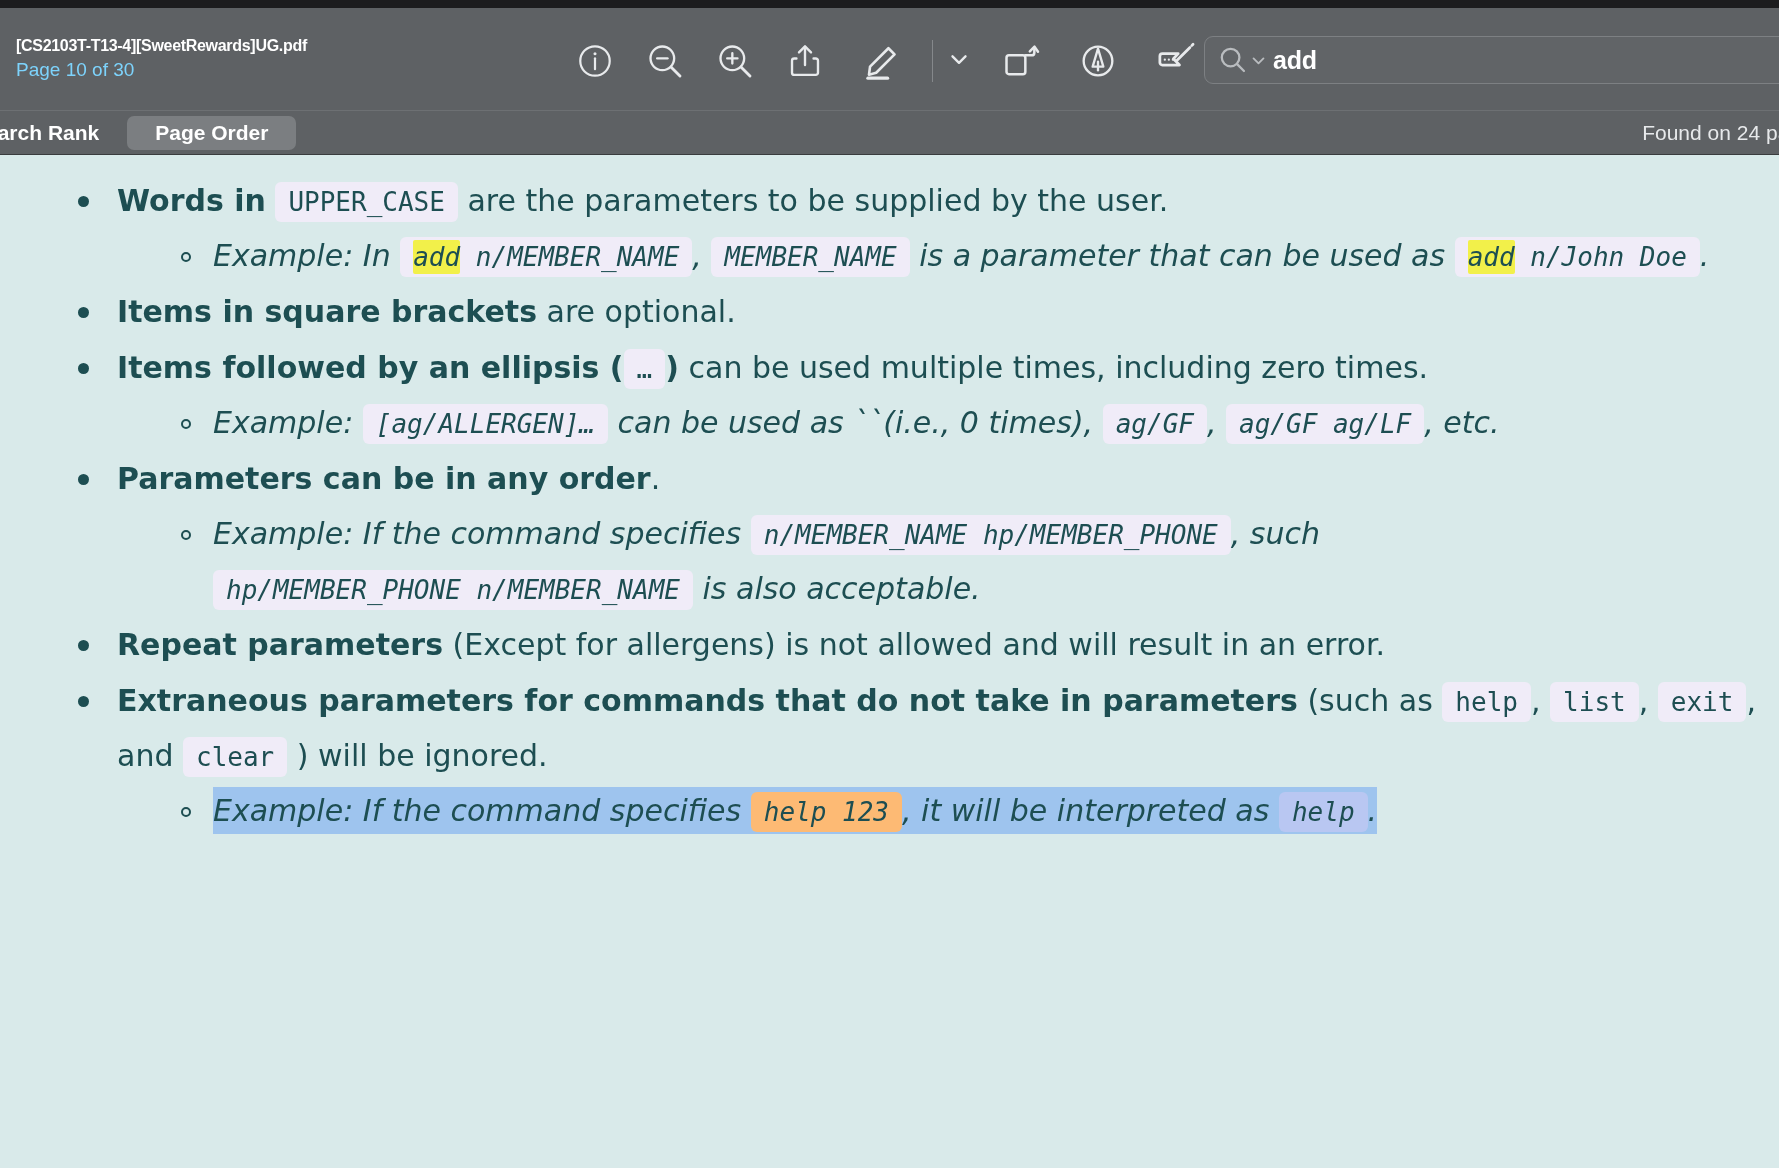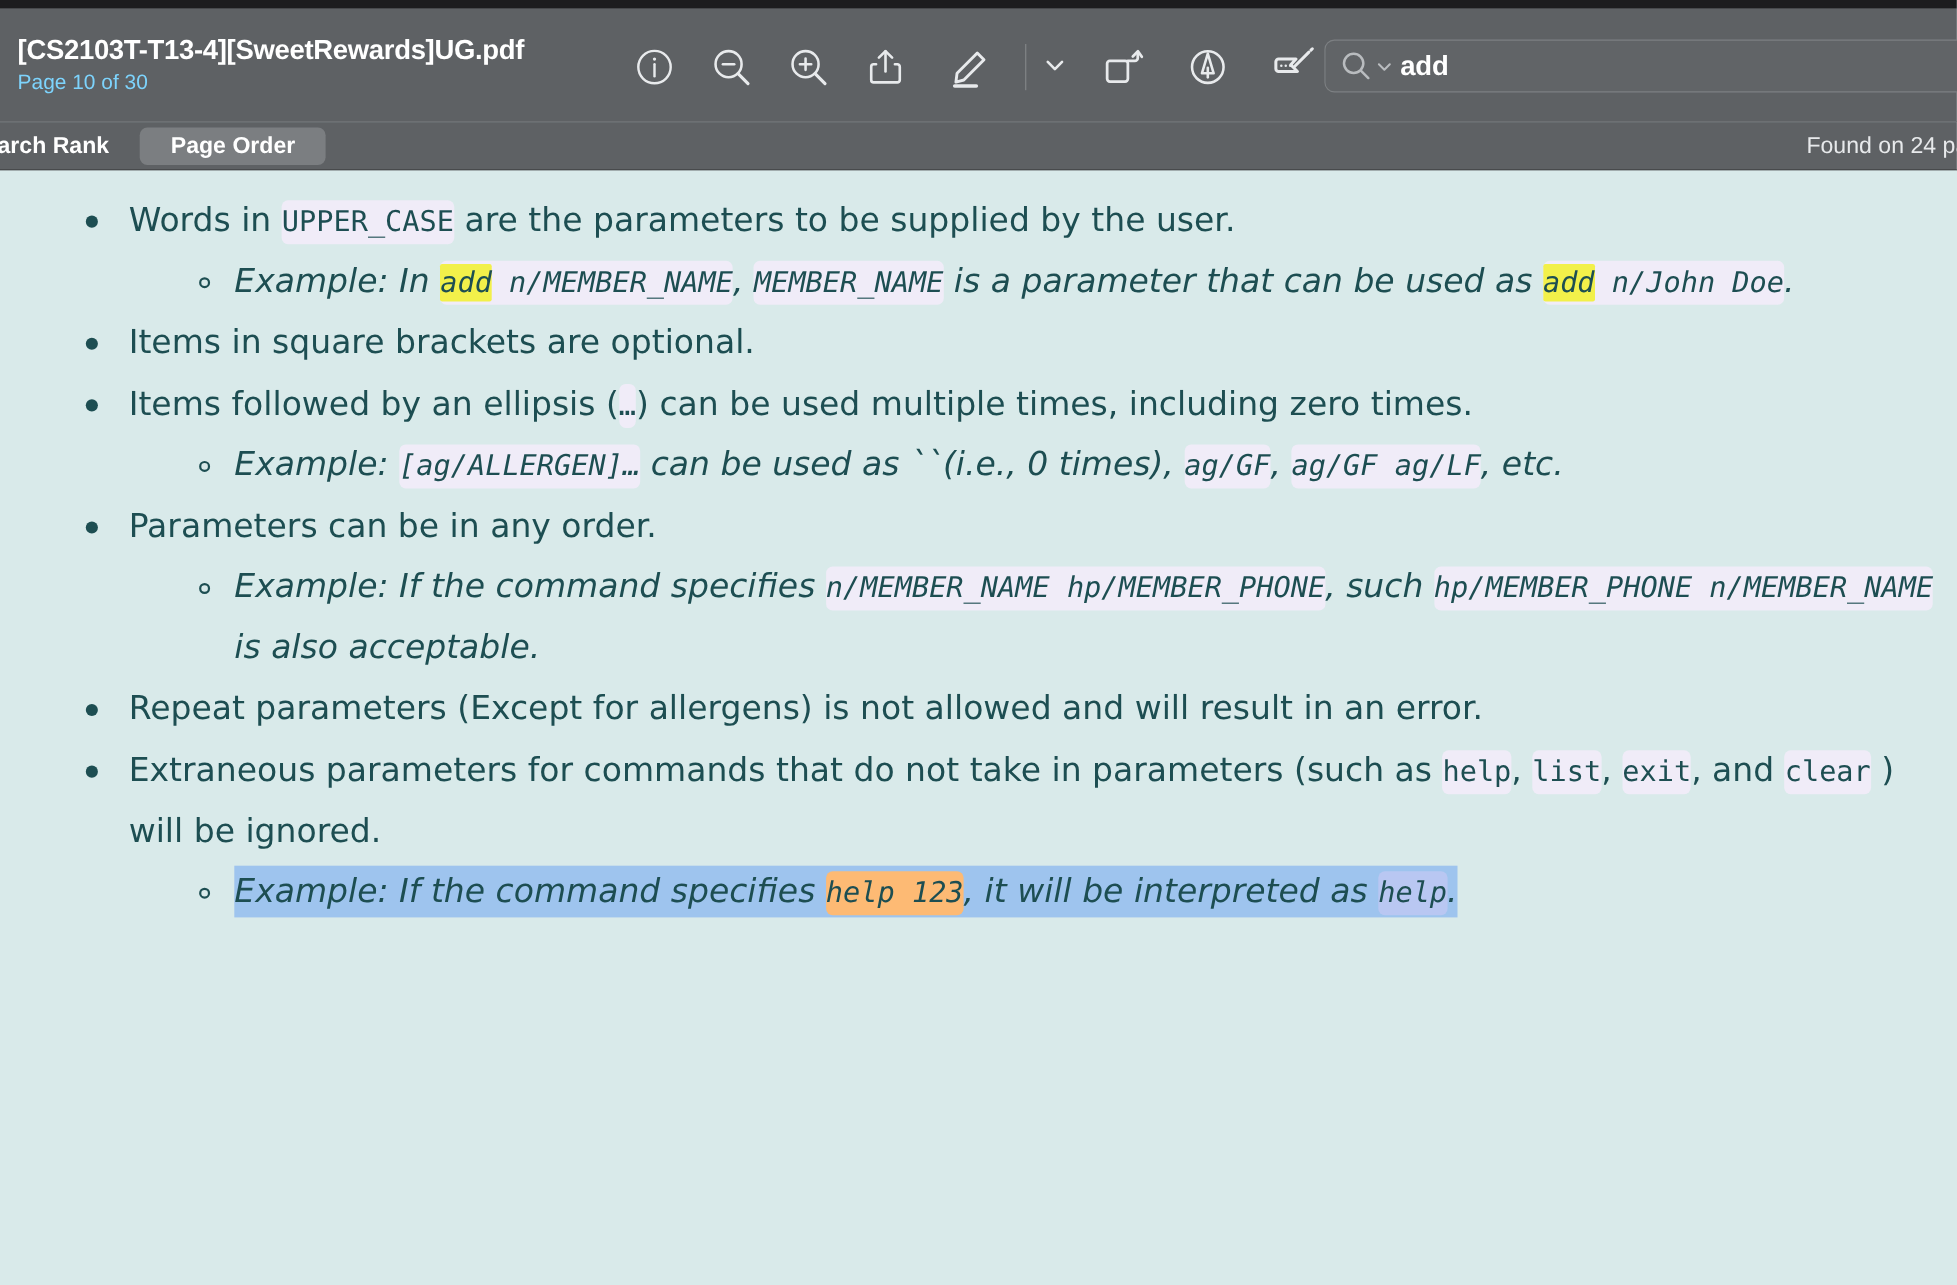--- a/index.html
+++ b/index.html
@@ -40,21 +40,21 @@
     padding-left: 16px;
     width: 560px;
     flex: 0 0 auto;
     display: flex;
     flex-direction: column;
     justify-content: center;
     gap: 4px;
   }
   #doc-title {
     color: #ffffff;
-    font-size: 25px;
+    font-size: 16px;
     font-weight: bold;
     letter-spacing: -0.3px;
     white-space: nowrap;
   }
   #doc-page {
     color: #7dd3fc;
     font-size: 19px;
     font-weight: normal;
     white-space: nowrap;
   }
@@ -197,28 +197,28 @@
     content: "";
     position: absolute;
     left: 22px; top: 24px;
     width: 10px; height: 10px;
     border-radius: 50%;
     border: 2px solid #1d4e52;
     background: transparent;
     box-sizing: border-box;
   }
 
-  .b { font-weight: normal; }
+  .b { font-weight: bold; }
 
   code, .code {
     font-family: "DejaVu Sans Mono", monospace;
     font-size: 26px;
     background: #f0ecf8;
     border-radius: 6px;
-    padding: 5px 0;
+    padding: 5px 13px;
     color: #1d4e52;
     white-space: pre;
     line-height: 1;
   }
   .hl {
     background: #f2f04a;
     border-radius: 2px;
     padding: 2px 0;
   }
 

